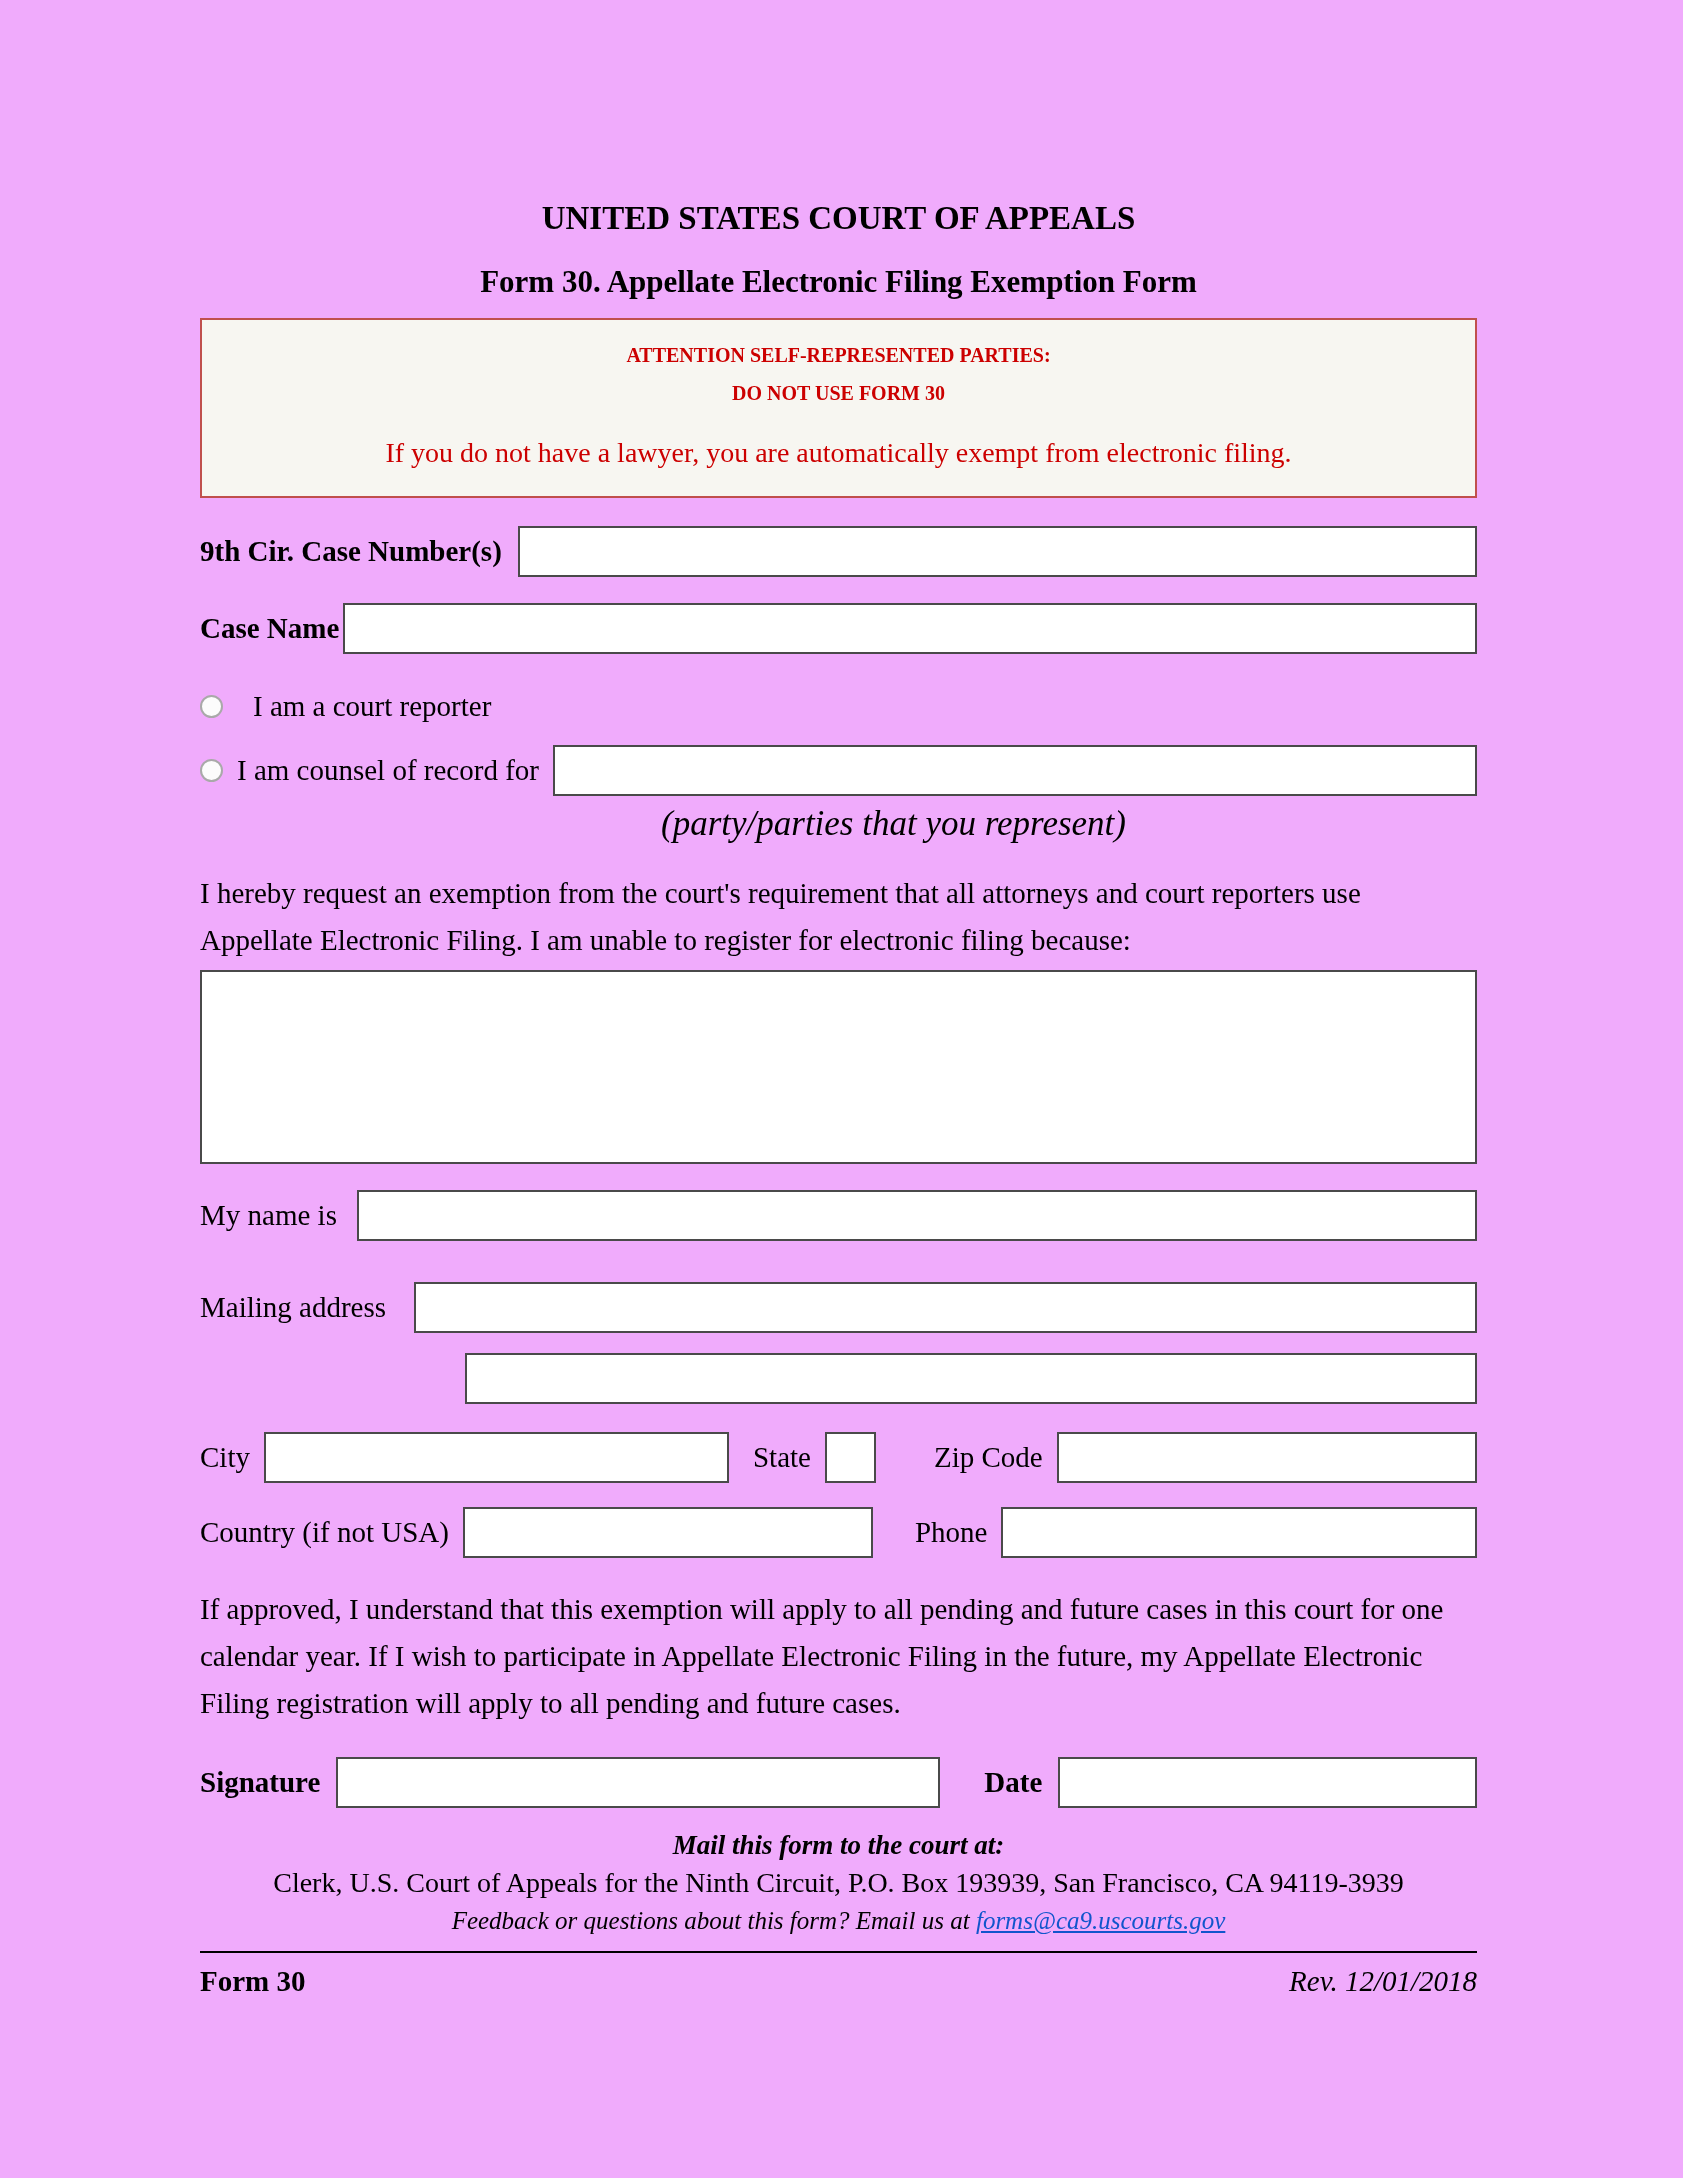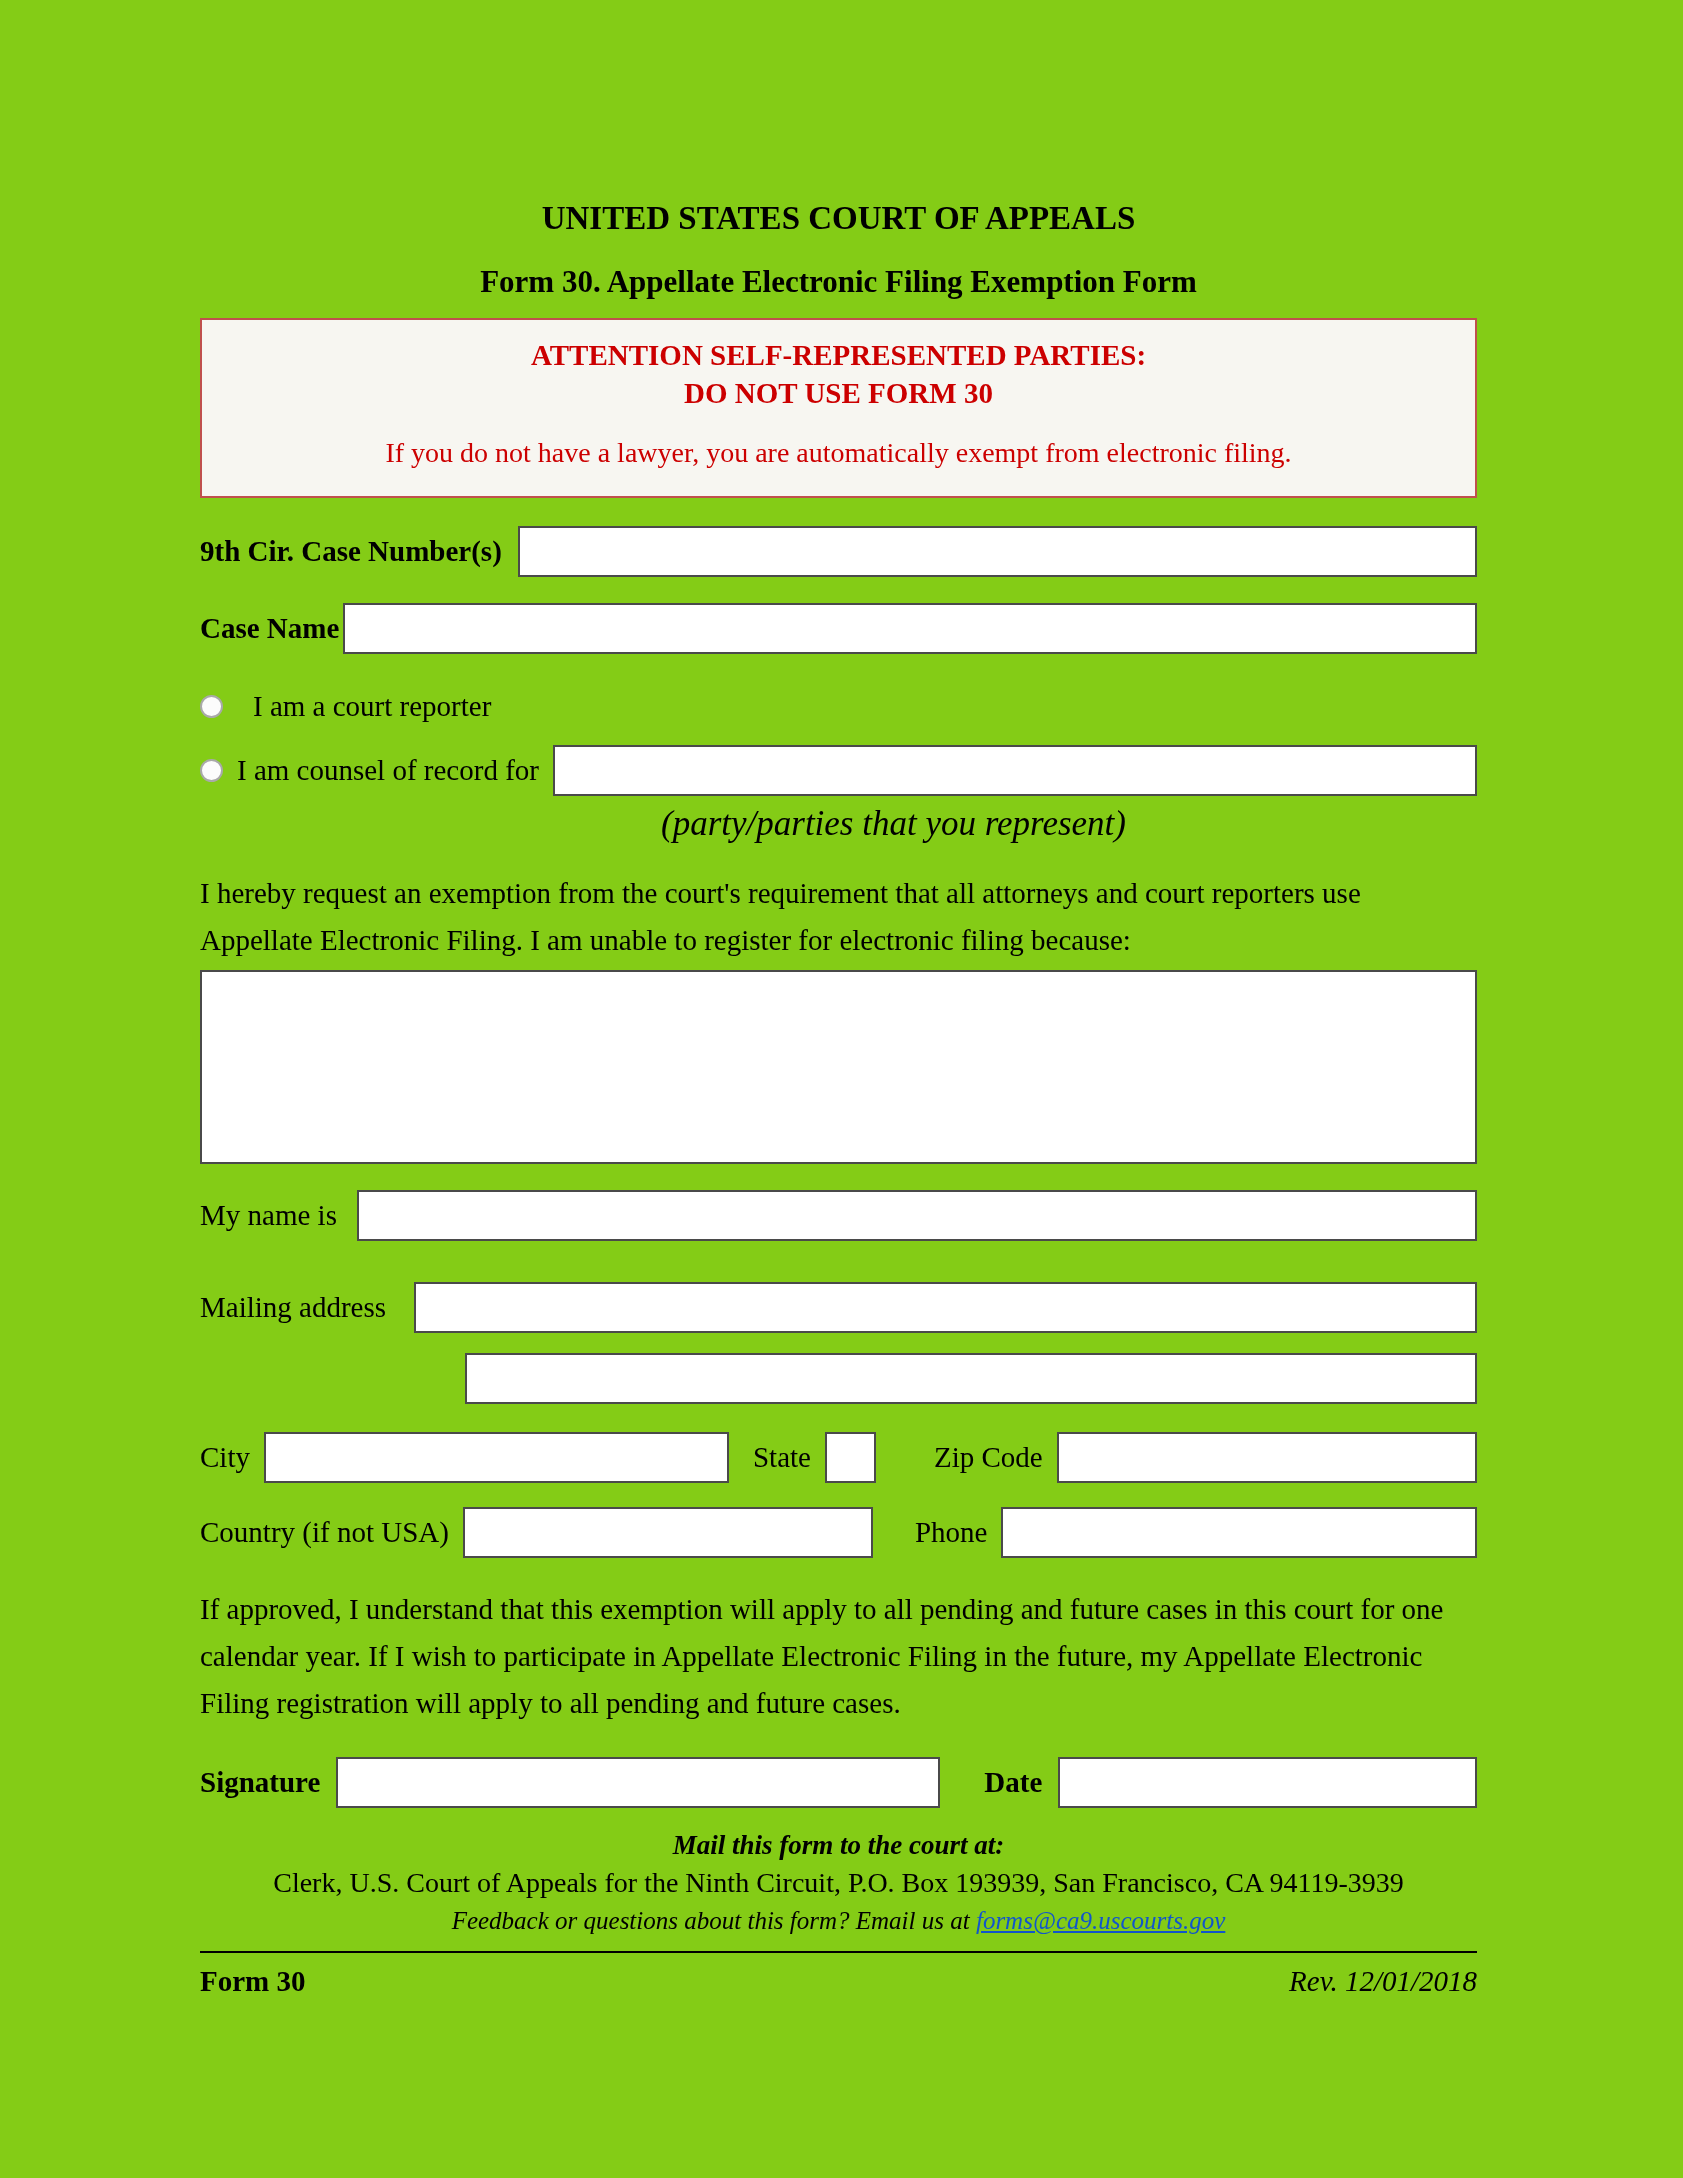--- a/index.html
+++ b/index.html
@@ -1,30 +1,30 @@
 <!DOCTYPE html>
 <html><head>
 <meta charset="utf-8">
 <style>
   * { box-sizing: border-box; margin: 0; padding: 0; }
   html, body { background: #ffffff; }
   .page {
-    width: 1683px; height: 2178px; margin: 0 auto; background: #84cc16;
+    width: 1683px; height: 2178px; margin: 0 auto; background: #f0abfc;
     font-family: "Liberation Serif", "DejaVu Serif", serif;
     color: #000; font-size: 29px; position: relative; overflow: hidden;
   }
   .content { padding: 196px 206px 0 200px; }
   .court-title { font-size: 33px; font-weight: bold; line-height: 44px; text-align: center; }
   .form-title { font-size: 31px; font-weight: bold; margin-top: 24px; text-align: center; }
 
   .attention-box {
     border: 2px solid #c0504d; background: #f7f6f1;
     margin-top: 18px; padding: 16px 24px 24px; text-align: center;
   }
-  .attn-bold { color: #cc0000; font-weight: bold; font-size: 29px; line-height: 38px; }
+  .attn-bold { color: #cc0000; font-weight: bold; font-size: 20px; line-height: 38px; }
   .attn-note { color: #cc0000; font-size: 28px; margin-top: 22px; line-height: 38px; }
 
   .row { display: flex; align-items: center; }
   .lbl { white-space: nowrap; }
   .bold { font-weight: bold; }
   .box {
     height: 51px; border: 2px solid #4a4a4a; background: #fff;
     font-family: inherit; font-size: 28px; padding: 0 12px; border-radius: 0; outline: none;
   }
   .grow { flex: 1 1 auto; min-width: 0; }

